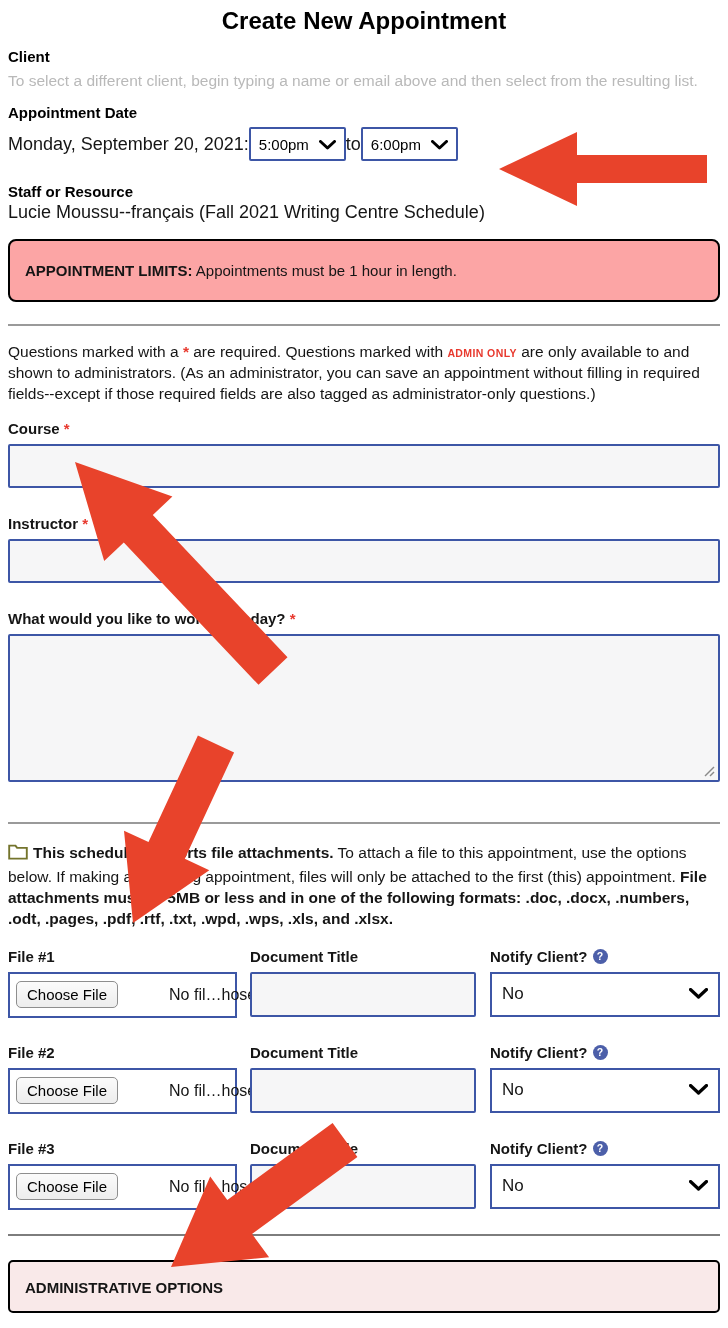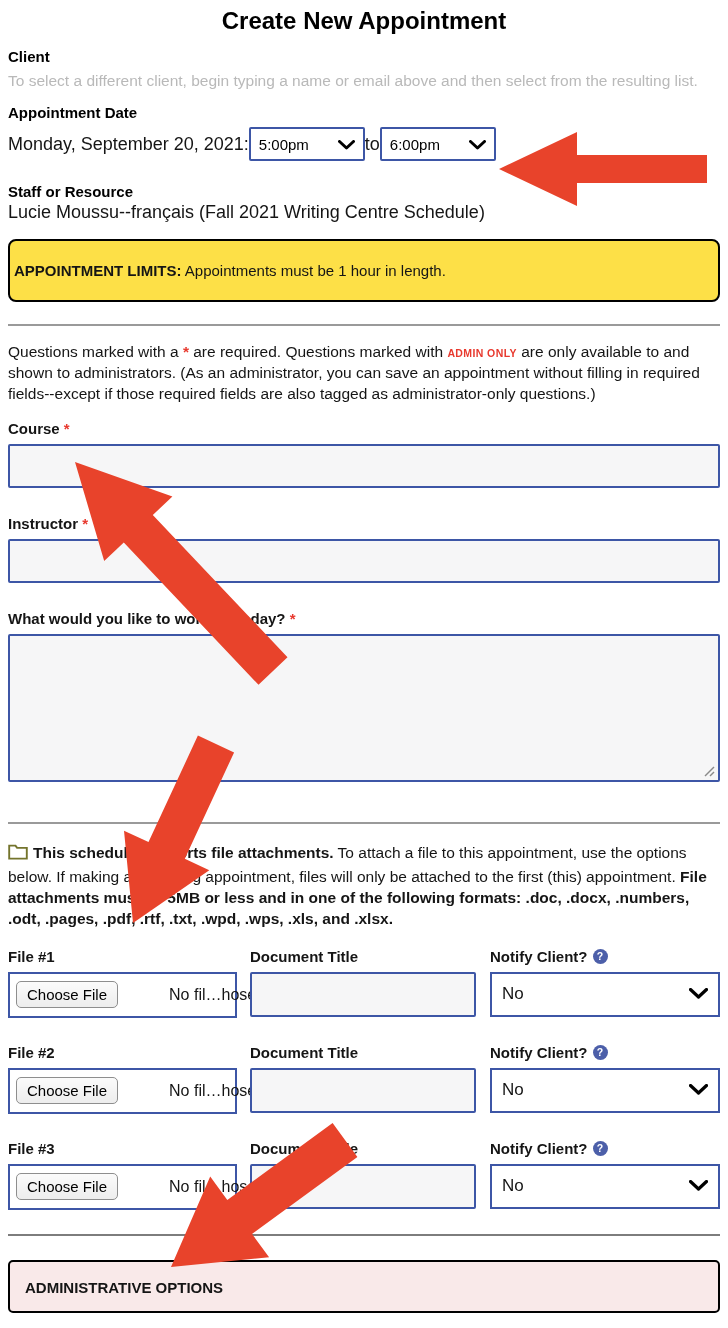--- a/index.html
+++ b/index.html
@@ -16,26 +16,26 @@
     border-radius:2px;display:flex;align-items:center;padding:0 10px;font-size:17px;color:#000;}
   #client-input{height:38px;position:relative;}
   .cursor{display:inline-block;width:1.5px;height:20px;background:#000;margin-left:1px;vertical-align:-4px;}
   .input-right-icon{position:absolute;right:10px;top:50%;transform:translateY(-50%);line-height:0;}
 
   .hint{color:#b9b9b9;font-size:15.5px;margin:7px 0 14px;}
 
   .date-row{display:flex;align-items:center;font-size:18px;margin-bottom:22px;}
   .select-box{box-sizing:border-box;border:2px solid #3d56a6;background:#fff;border-radius:2px;
     display:inline-flex;align-items:center;justify-content:space-between;padding:0 8px;font-size:15px;color:#000;}
-  .time-select{height:34px;width:116px;}
+  .time-select{height:34px;width:97px;}
 
   .staff-value{font-size:18px;margin:2px 0 0;}
 
-  .limits-box{margin:16px 0 0;border:2px solid #000;border-radius:8px;background:#fde047;
-    padding:21px 4px;font-size:15px;}
+  .limits-box{margin:16px 0 0;border:2px solid #000;border-radius:8px;background:#fca5a5;
+    padding:21px 15px;font-size:15px;}
   .limits-box b{font-weight:700;}
 
   .divider{border:none;border-top:2px solid #9a9a9a;margin:22px 0 0;}
   .divider-dark{border-top:2px solid #7d7d7d;}
 
   .note{font-size:15.5px;line-height:1.36;margin:15px 0 0;}
   .admin-tag{color:#e8392e;font-weight:700;font-size:10.5px;letter-spacing:.4px;margin-top:28px;}
 
   .q-label{font-weight:700;font-size:15px;margin:16px 0 7px;}
   .q-label.mt-lg{margin-top:27px;}

